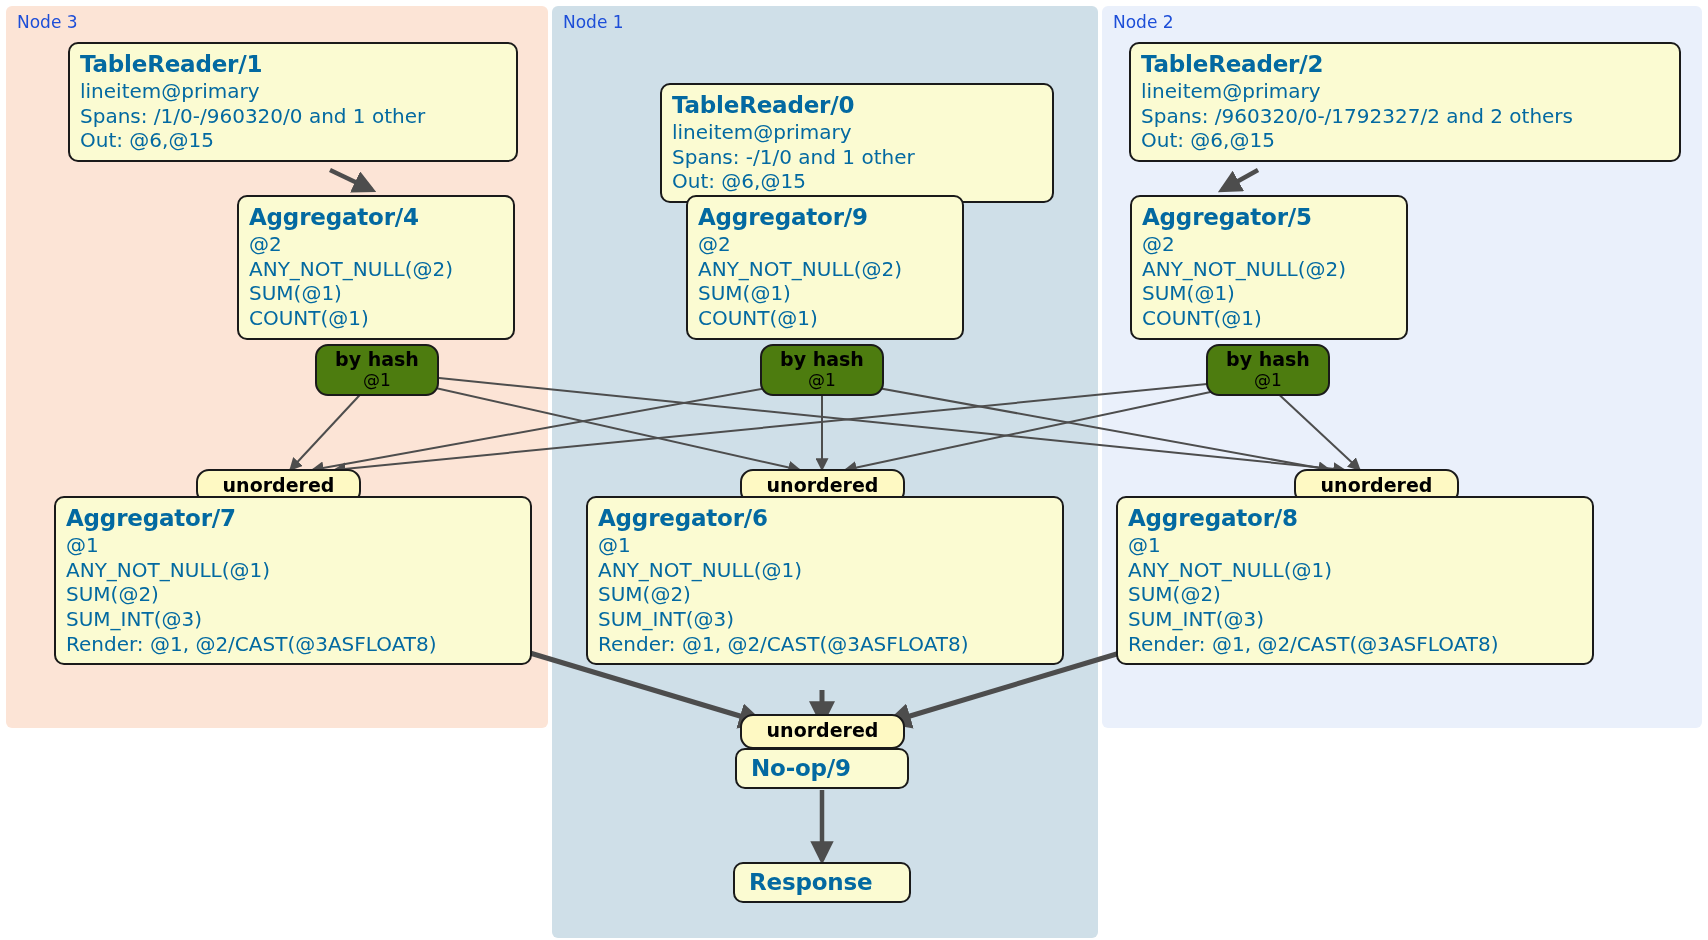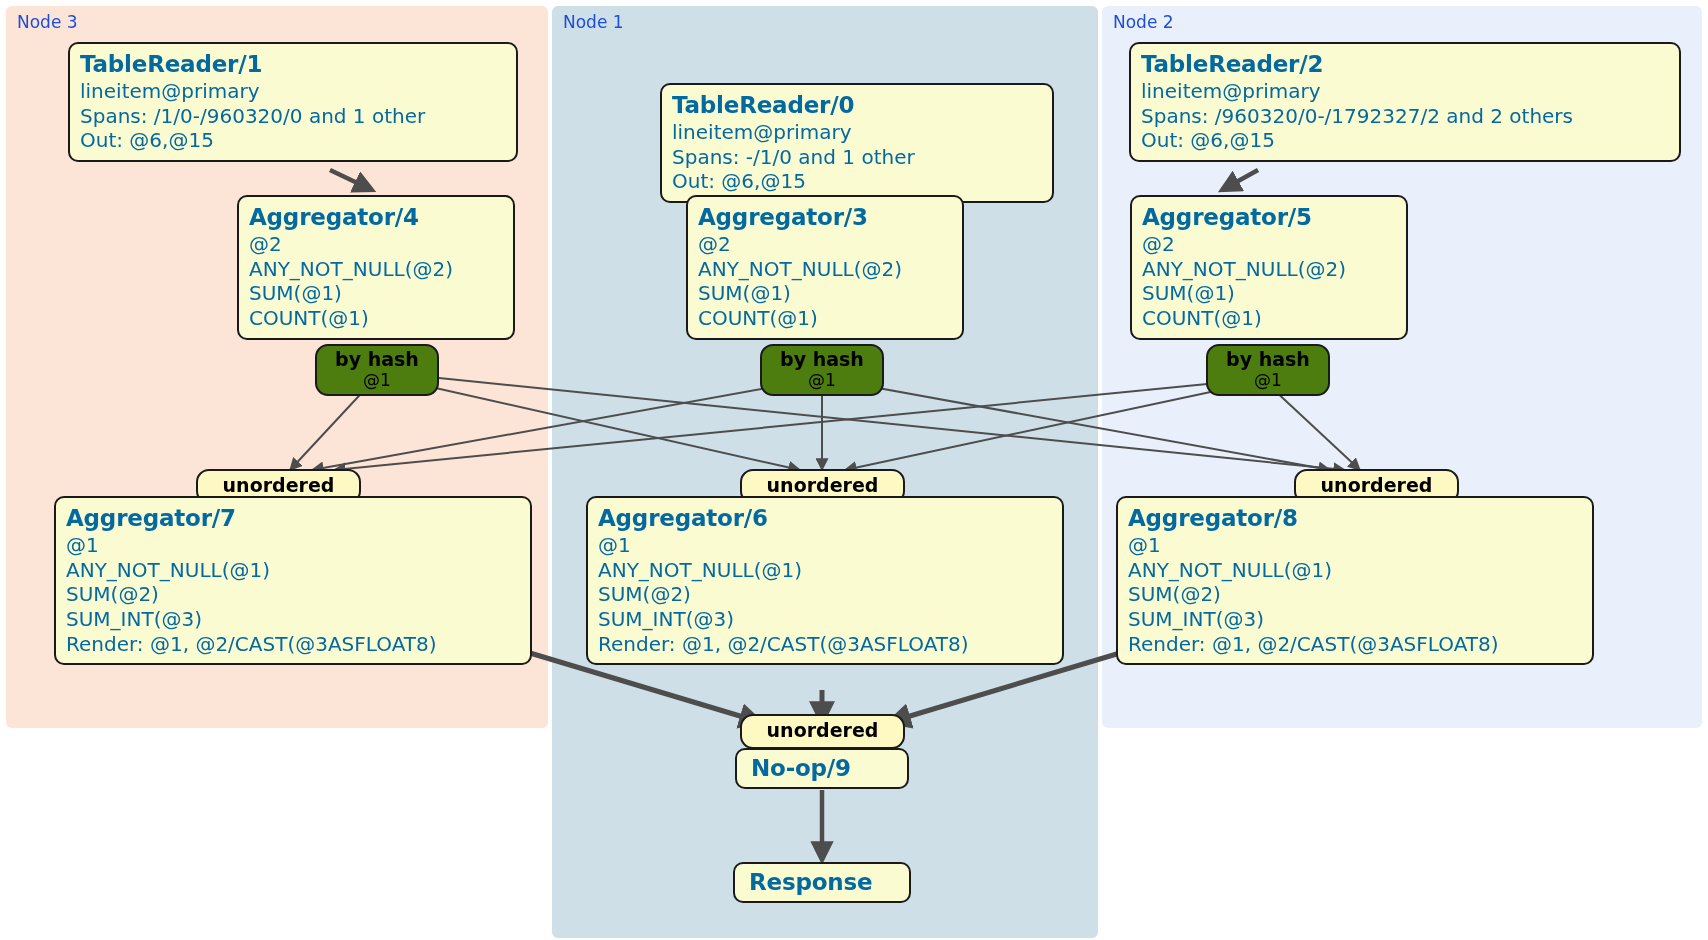--- a/index.html
+++ b/index.html
@@ -187,21 +187,21 @@
 
   <div class="proc" style="left:237px; top:195px; width:278px;">
     <div class="title">Aggregator/4</div>
     <div class="line">@2</div>
     <div class="line">ANY_NOT_NULL(@2)</div>
     <div class="line">SUM(@1)</div>
     <div class="line">COUNT(@1)</div>
   </div>
 
   <div class="proc" style="left:686px; top:195px; width:278px;">
-    <div class="title">Aggregator/3</div>
+    <div class="title">Aggregator/9</div>
     <div class="line">@2</div>
     <div class="line">ANY_NOT_NULL(@2)</div>
     <div class="line">SUM(@1)</div>
     <div class="line">COUNT(@1)</div>
   </div>
 
   <div class="proc" style="left:1130px; top:195px; width:278px;">
     <div class="title">Aggregator/5</div>
     <div class="line">@2</div>
     <div class="line">ANY_NOT_NULL(@2)</div>

